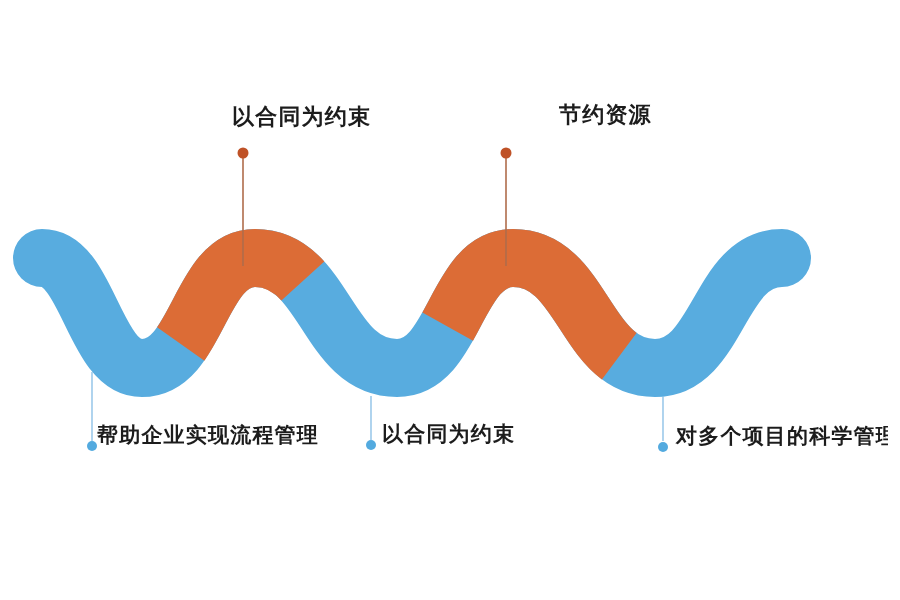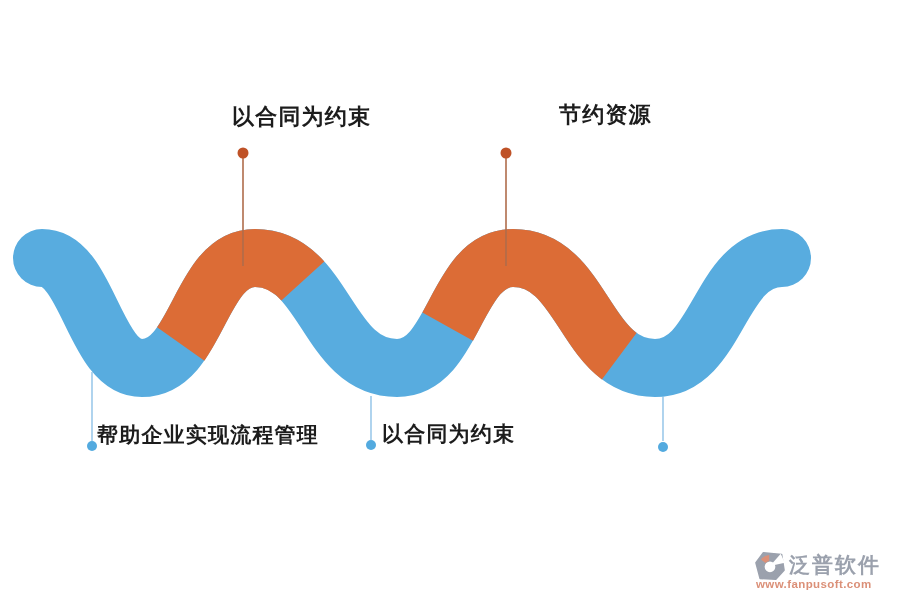--- a/index.html
+++ b/index.html
@@ -87,25 +87,16 @@
     <circle cx="92" cy="446" r="5" fill="#53AADF"></circle>
     <circle cx="371" cy="445" r="5" fill="#53AADF"></circle>
     <circle cx="663" cy="447" r="5" fill="#53AADF"></circle>
   </svg>
 
   <div class="callout-label top" style="left:232px; top:102px;">以合同为约束</div>
   <div class="callout-label top" style="left:559px; top:100px;">节约资源</div>
 
   <div class="callout-label bottom" style="left:97px; top:421px;">帮助企业实现流程管理</div>
   <div class="callout-label bottom" style="left:382px; top:420px;">以合同为约束</div>
+  <div class="callout-label bottom" style="left:676px; top:422px;">对多个项目的科学管理</div>
 
-  <div class="watermark">
-    <svg class="logo-icon" viewBox="0 0 36 34">
-      <path d="M 10,1 L 32,3 L 35,22 L 25,33 L 6,32 L 1,13 Z" fill="#9ba1ad" stroke="#9ba1ad" stroke-width="2" stroke-linejoin="round"></path>
-      <path d="M 18,17 L 31,2 L 36,13 Z" fill="#ffffff"></path>
-      <circle cx="18" cy="18" r="6.5" fill="#ffffff"></circle>
-      <path d="M 7,9 A 14,13 0 0 1 17,3.5 L 17,11 A 7,7 0 0 0 12.5,13.5 Z" fill="#db9078"></path>
-    </svg>
-    <div class="brand">泛普软件</div>
-    <div class="url">www.fanpusoft.com</div>
-  </div>
 
 </div>
 
 </body></html>

